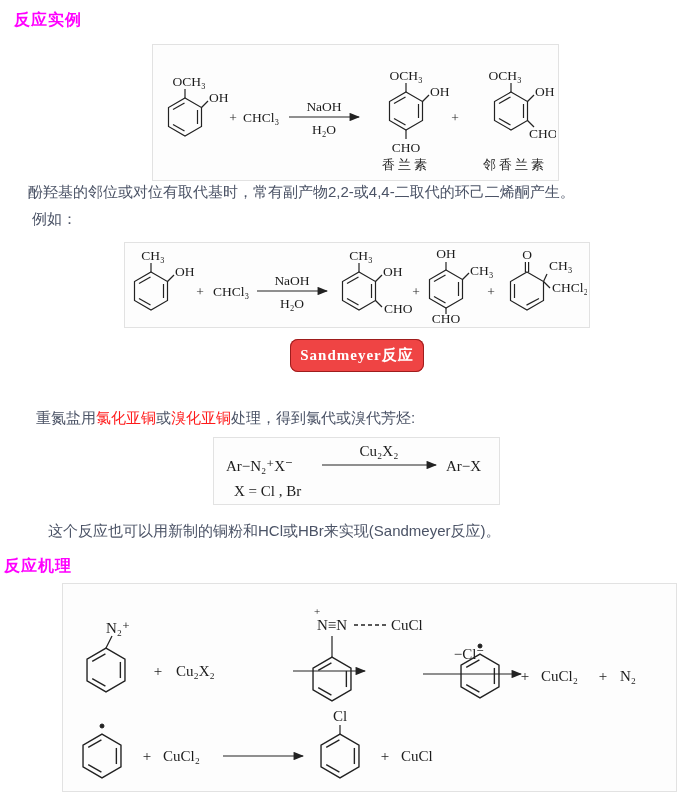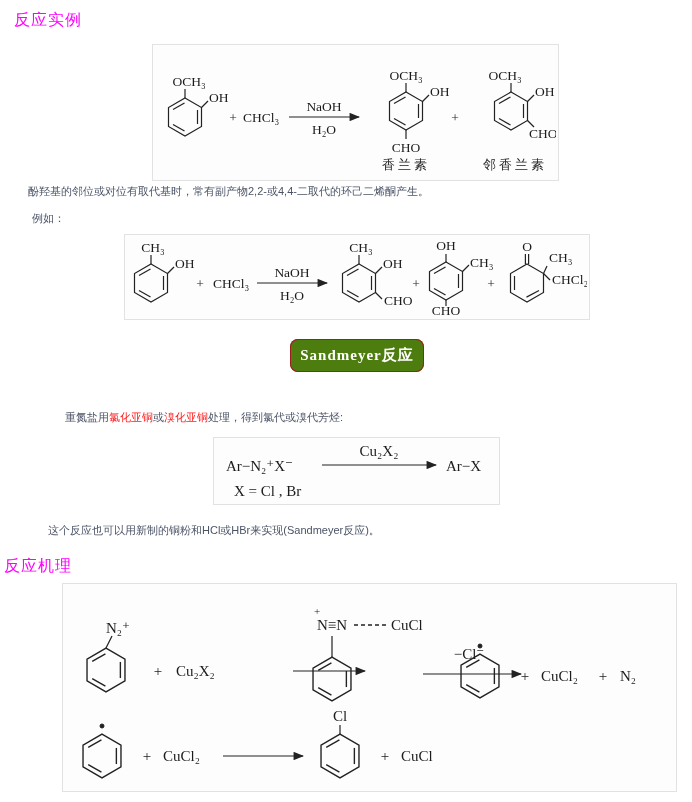--- a/index.html
+++ b/index.html
@@ -1,27 +1,27 @@
 <!DOCTYPE html>
 <html><head>
 <meta charset="utf-8">
 <style>
   html,body{margin:0;padding:0;}
   body{
     width:692px;height:802px;position:relative;background:#ffffff;
     font-family:"Liberation Sans", sans-serif;overflow:hidden;
   }
   .abs{position:absolute;}
-  .sec-title{font-size:16px;font-weight:normal;color:#ff00ff;letter-spacing:1px;}
-  .para{font-size:11px;color:#4b5366;line-height:27px;white-space:nowrap;}
+  .sec-title{font-size:16px;font-weight:bold;color:#ff00ff;letter-spacing:1px;}
+  .para{font-size:15px;color:#4b5366;line-height:27px;white-space:nowrap;}
   .red{color:#ff1a1a;}
   .rxn-box{position:absolute;border:1px solid #e2e2e2;background:#fdfdfd;}
   .btn{
     position:absolute;left:290px;top:339px;width:134px;height:33px;
-    background:#4d7c0f;border-radius:8px;color:#ffffff;
+    background:#ef4444;border-radius:8px;color:#ffffff;
     font-family:"Liberation Serif", serif;font-weight:bold;font-size:15px;
     display:flex;align-items:center;justify-content:center;letter-spacing:1px;
     cursor:pointer;box-shadow:0 0 0 1px #9e1d1d inset;
   }
   svg text{fill:#1b1b1b;font-family:"Liberation Serif","DejaVu Serif",serif;font-size:13.5px;}
   svg .cjk{font-family:"Liberation Sans",sans-serif;font-size:13px;letter-spacing:3px;fill:#222;}
   svg .big{font-size:15px;}
   svg .sup{font-size:11px;}
   svg line,svg polygon,svg circle{stroke:#222;}
 </style>
@@ -78,21 +78,21 @@
   <text x="382" y="51">OH</text>
   <line x1="374.5" y1="75.5" x2="381" y2="82" stroke-width="1.2"></line>
   <text x="376" y="93">CHO</text>
   <text x="362" y="124" text-anchor="middle" class="cjk">邻香兰素</text>
 </svg>
 </div>
 
 <div class="abs para" style="left:14px;top:178px;text-indent:14px">酚羟基的邻位或对位有取代基时，常有副产物2,2-或4,4-二取代的环己二烯酮产生。</div>
 <div class="abs para" style="left:32px;top:205px">例如：</div>
 
-<div class="rxn-box" style="left:124px;top:234px;width:464px;height:84px">
+<div class="rxn-box" style="left:124px;top:242px;width:464px;height:84px">
 <svg width="462" height="82">
 
   <use href="#benz" transform="translate(26,48)"></use>
   <line x1="26" y1="29" x2="26" y2="20" stroke-width="1.2"></line>
   <text x="28" y="17" text-anchor="middle">CH₃</text>
   <line x1="42.5" y1="38.5" x2="49" y2="32" stroke-width="1.2"></line>
   <text x="50" y="33">OH</text>
 
   <text x="75" y="53" text-anchor="middle">+</text>
   <text x="106" y="53" text-anchor="middle">CHCl₃</text>
@@ -130,21 +130,21 @@
     <line x1="16.5" y1="-9.5" x2="23" y2="-3"></line>
   </g>
   <text x="402" y="16" text-anchor="middle">O</text>
   <text x="424" y="27">CH₃</text>
   <text x="427" y="49">CHCl₂</text>
 </svg>
 </div>
 
 <div class="btn">Sandmeyer反应</div>
 
-<div class="abs para" style="left:65px;top:404px"><span>重氮盐用</span><span class="red">氯化亚铜</span><span>或</span><span class="red">溴化亚铜</span><span>处理，得到氯代或溴代芳烃:</span></div>
+<div class="abs para" style="left:36px;top:404px"><span>重氮盐用</span><span class="red">氯化亚铜</span><span>或</span><span class="red">溴化亚铜</span><span>处理，得到氯代或溴代芳烃:</span></div>
 
 <div class="rxn-box" style="left:213px;top:437px;width:285px;height:66px">
 <svg width="283" height="64">
   <text x="12" y="33" class="big">Ar−N₂⁺X⁻</text>
   <line x1="108" y1="27" x2="222" y2="27" stroke-width="1.2" marker-end="url(#ah)"></line>
   <text x="165" y="18" text-anchor="middle" class="big">Cu₂X₂</text>
   <text x="232" y="33" class="big">Ar−X</text>
   <text x="20" y="58" class="big">X = Cl , Br</text>
 </svg>
 </div>

